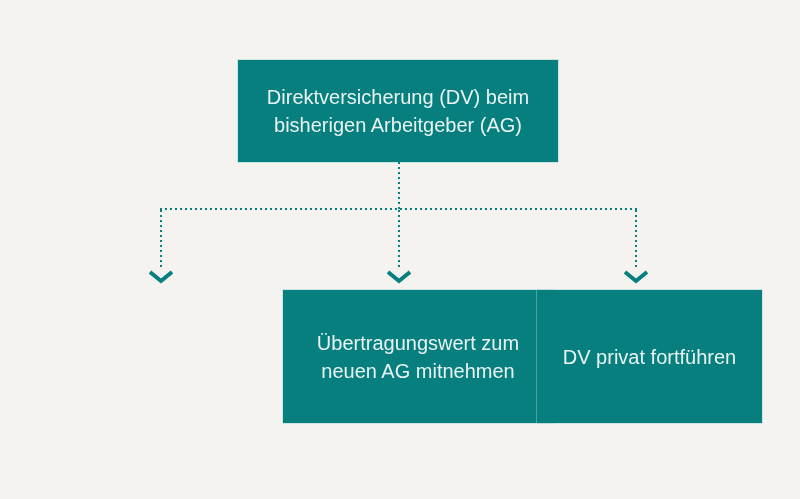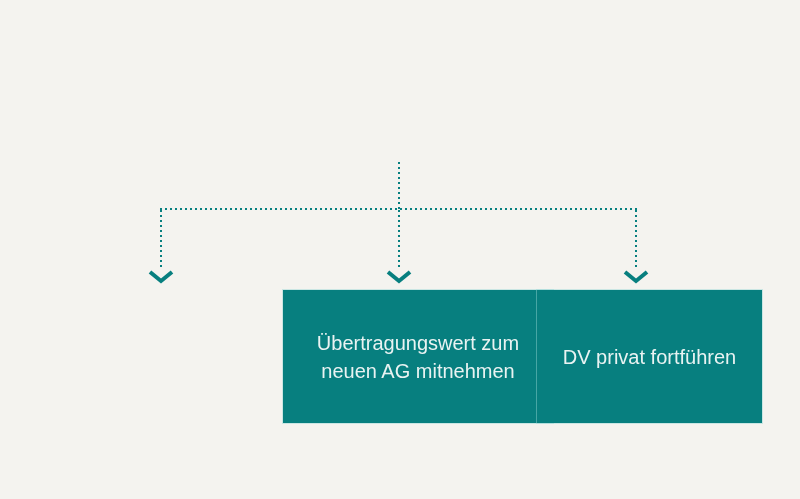--- a/index.html
+++ b/index.html
@@ -61,20 +61,23 @@
   }
   .chevron-l { left: 147px; top: 269px; }
   .chevron-m { left: 385px; top: 269px; }
   .chevron-r { left: 622px; top: 269px; }
 </style>
 </head>
 <body>
 
 <div class="canvas">
 
+  <div class="node node-root">
+    <span>Direktversicherung (DV) beim bisherigen Arbeitgeber (AG)</span>
+  </div>
 
   <div class="dotted-v line-stem"></div>
   <div class="dotted-h line-cross"></div>
   <div class="dotted-v line-drop-l"></div>
   <div class="dotted-v line-drop-m"></div>
   <div class="dotted-v line-drop-r"></div>
 
   <svg class="chevron chevron-l" viewBox="0 0 28 15">
     <polyline points="3,3 14,12 25,3"></polyline>
   </svg>

